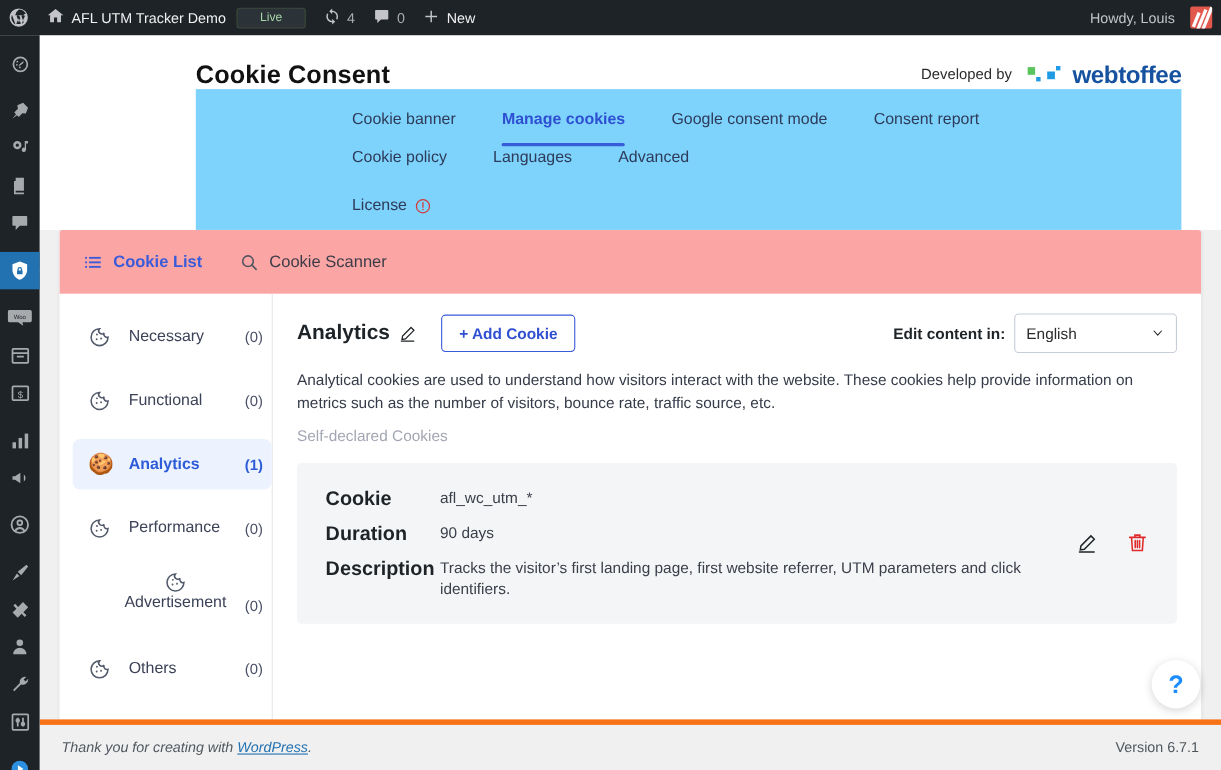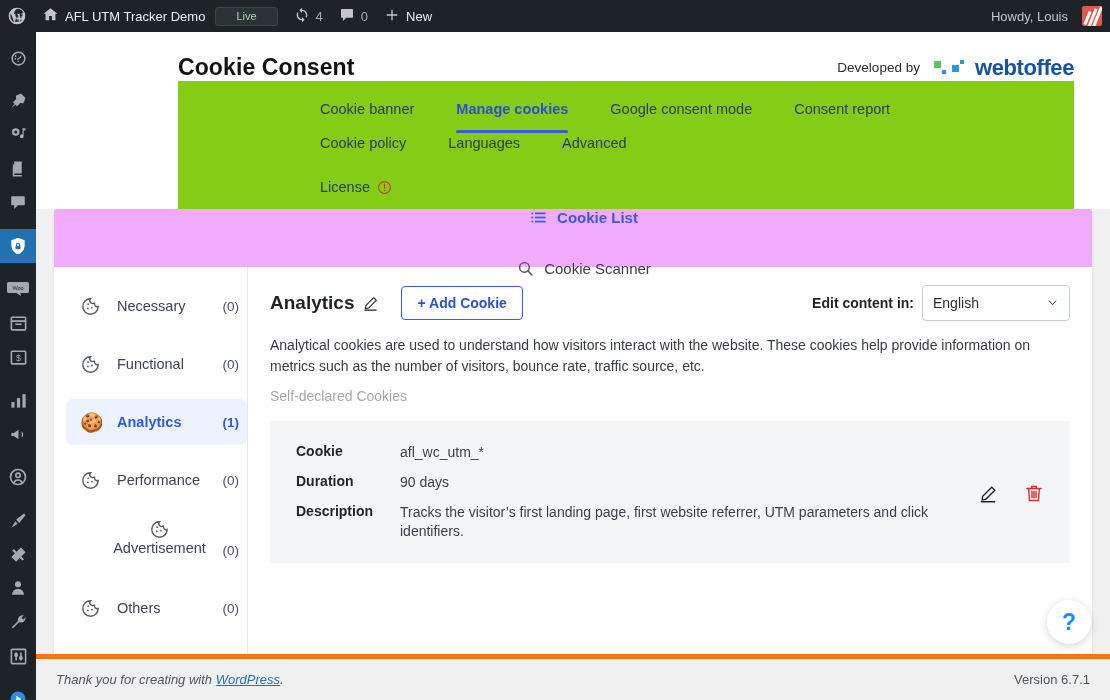--- a/index.html
+++ b/index.html
@@ -81,21 +81,21 @@
   .head-right { margin-left: auto; display: flex; align-items: center; gap: 14px; }
   .dev-by { font-size: 13.5px; color: #2b2b2b; }
   .wt-logo { display: flex; align-items: center; gap: 5px; }
   .wt-sq { display: block; }
   .wt-word {
     font-size: 22px; font-weight: bold; color: #1652a0; letter-spacing: -.4px;
   }
 
   
   .tabs {
-    background: #84cc16; padding: 18px 36px 0 142px;
+    background: #7dd3fc; padding: 18px 36px 0 142px;
     display: flex; flex-wrap: wrap; align-items: flex-start;
     column-gap: 0; row-gap: 0;
   }
   .tab {
     font-size: 14.5px; color: #2e3a59; padding: 0 0 14px 0; margin-right: 42px;
     position: relative; white-space: nowrap; line-height: 20px;
   }
   .tab.active { color: #2e4fd1; font-weight: bold; }
   .tab.active::after {
     content: ""; position: absolute; left: 0; right: 0; bottom: 0;
@@ -105,22 +105,22 @@
   .warn-ico { display: block; }
   .tabs-row2 { width: 100%; padding-top: 10px; }
 
   
   .panel {
     margin: 0 18px; background: #fff;
     box-shadow: 0 1px 3px rgba(0,0,0,.08);
     border-radius: 3px; overflow: hidden;
   }
   .subtabs {
-    background: #f0abfc; height: 58px; display: flex; align-items: center;
-    padding-left: 22px; gap: 34px; flex-direction: column;
+    background: #fca5a5; height: 58px; display: flex; align-items: center;
+    padding-left: 22px; gap: 34px;
   }
   .subtab { display: flex; align-items: center; gap: 10px; font-size: 15px; }
   .subtab.active { color: #3a5bd9; font-weight: bold; }
   .subtab.inactive { color: #3c3c47; }
   .subtab svg { display: block; }
 
   .panel-body { display: flex; min-height: 390px; }
   .cat-list {
     width: 194px; border-right: 1px solid #e6e8ec;
     padding: 16px 0 30px 12px; flex: none;
@@ -169,21 +169,21 @@
 
   .cookie-card {
     margin-top: 17px; background: #f4f5f7; border-radius: 4px;
     padding: 22px 26px; display: flex; align-items: flex-start;
     min-height: 122px;
   }
   .ck-fields { flex: 1; }
   .ck-row { display: flex; margin-bottom: 11px; }
   .ck-row:last-child { margin-bottom: 0; }
   .ck-key {
-    width: 104px; flex: none; font-size: 14px; font-weight: bold; color: #1d2327;
+    width: 104px; flex: none; font-size: 18px; font-weight: bold; color: #1d2327;
   }
   .ck-val { font-size: 14px; color: #3b3f4a; line-height: 19px; max-width: 540px; }
   .ck-actions { display: flex; align-items: center; gap: 26px; padding-top: 40px; }
   .icon-btn { background: none; border: none; cursor: pointer; padding: 0; display:block;}
 
   
   .wp-footer {
     position: absolute; left: 0; bottom: 0; width: 1074px; height: 46px;
     border-top: 5px solid #f97316; background: #f0f0f1;
     display: flex; align-items: center; padding: 0 20px;

